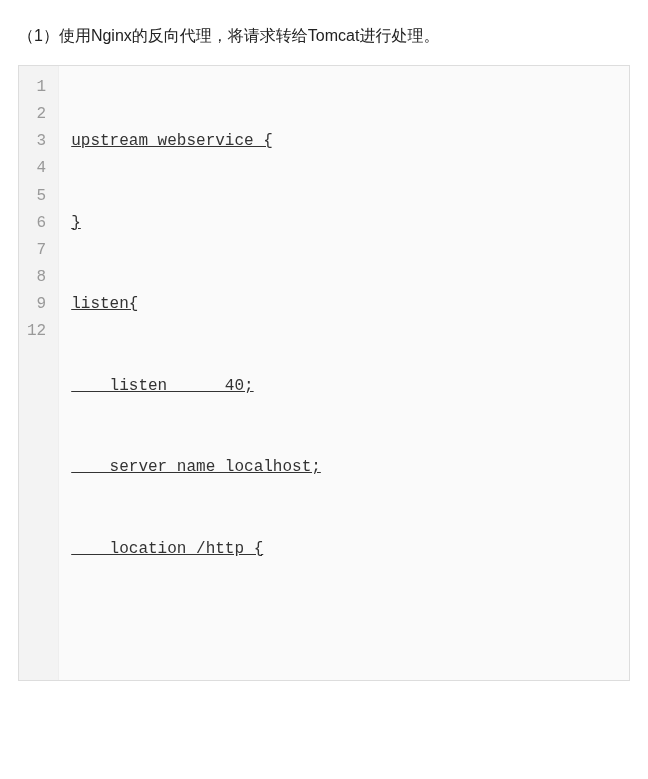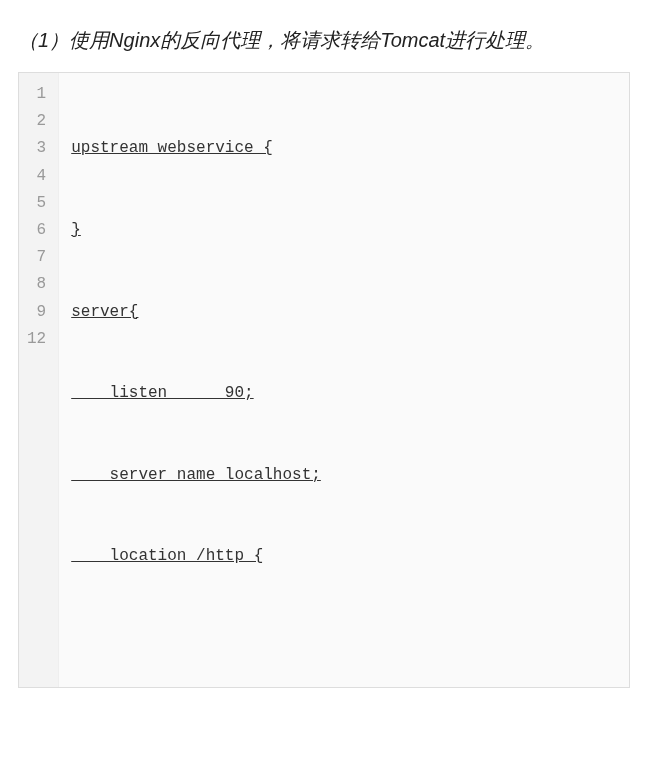--- a/index.html
+++ b/index.html
@@ -6,21 +6,21 @@
   body {
     font-family: -apple-system, BlinkMacSystemFont, "Segoe UI", "PingFang SC", "Microsoft YaHei", sans-serif;
     font-size: 16px;
     color: #333;
     background: #fff;
     width: 648px;
     padding: 16px 18px;
     line-height: 1.8;
     position: relative;
   }
-  .para { margin: 6px 0 14px 0; font-size: 20px; color: #222; font-style: italic; }
+  .para { margin: 6px 0 14px 0; font-size: 16px; color: #222; }
   .code-block {
     border: 1px solid #ddd;
     background: #fafafa;
     font-family: "Courier New", Consolas, monospace;
     font-size: 16px;
     line-height: 1.7;
     margin-bottom: 20px;
     display: flex;
   }
   .gutter {
@@ -50,20 +50,20 @@
     <div>5</div>
     <div>6</div>
     <div>7</div>
     <div>8</div>
     <div>9</div>
     <div>12</div>
   </div>
   <div class="codelines">
     <div>upstream webservice {</div>
     <div>}</div>
-    <div>server{</div>
-    <div>    listen      90;</div>
+    <div>listen{</div>
+    <div>    listen      40;</div>
     <div>    server_name localhost;</div>
     <div>    location /http {</div>
     
     
   </div>
 </div>
 
 </body></html>

